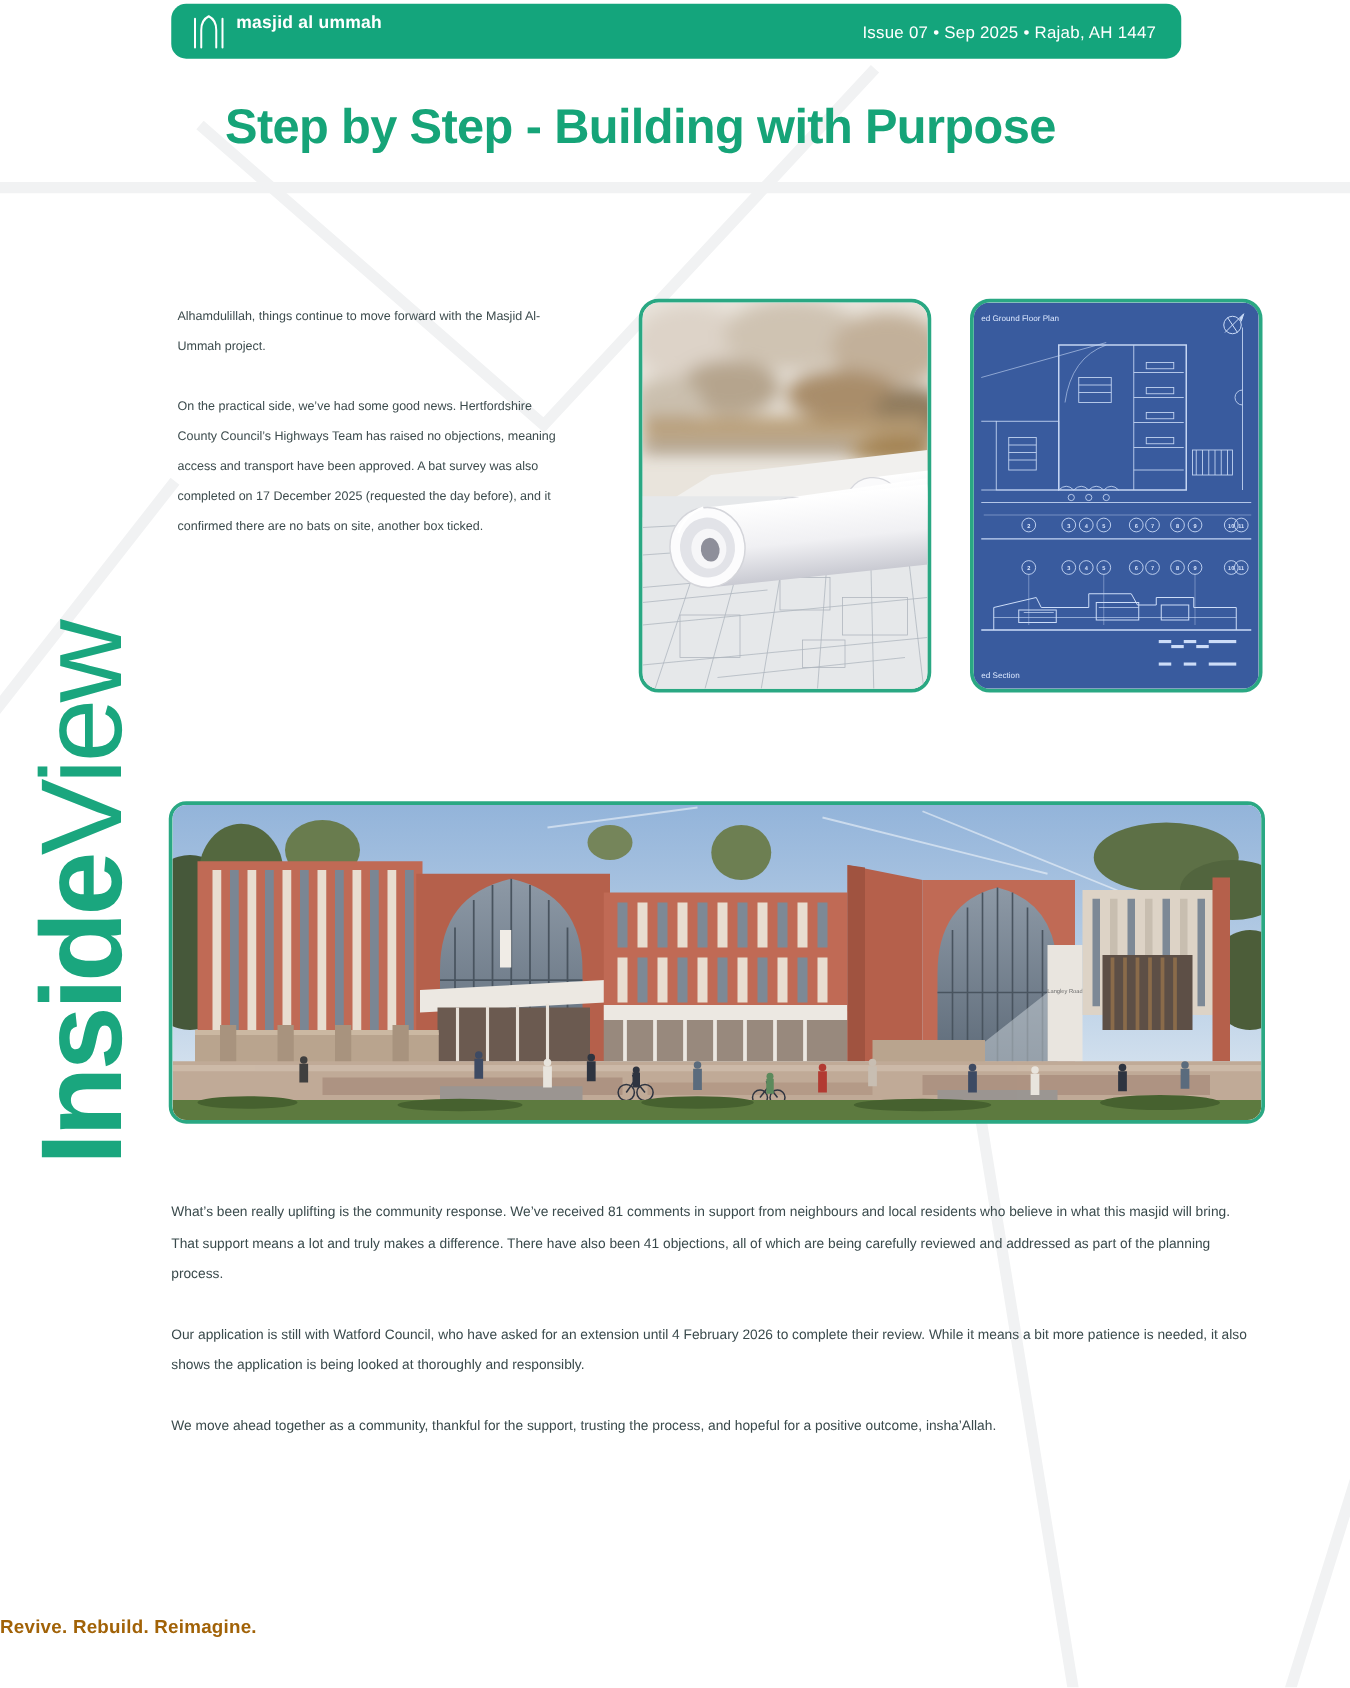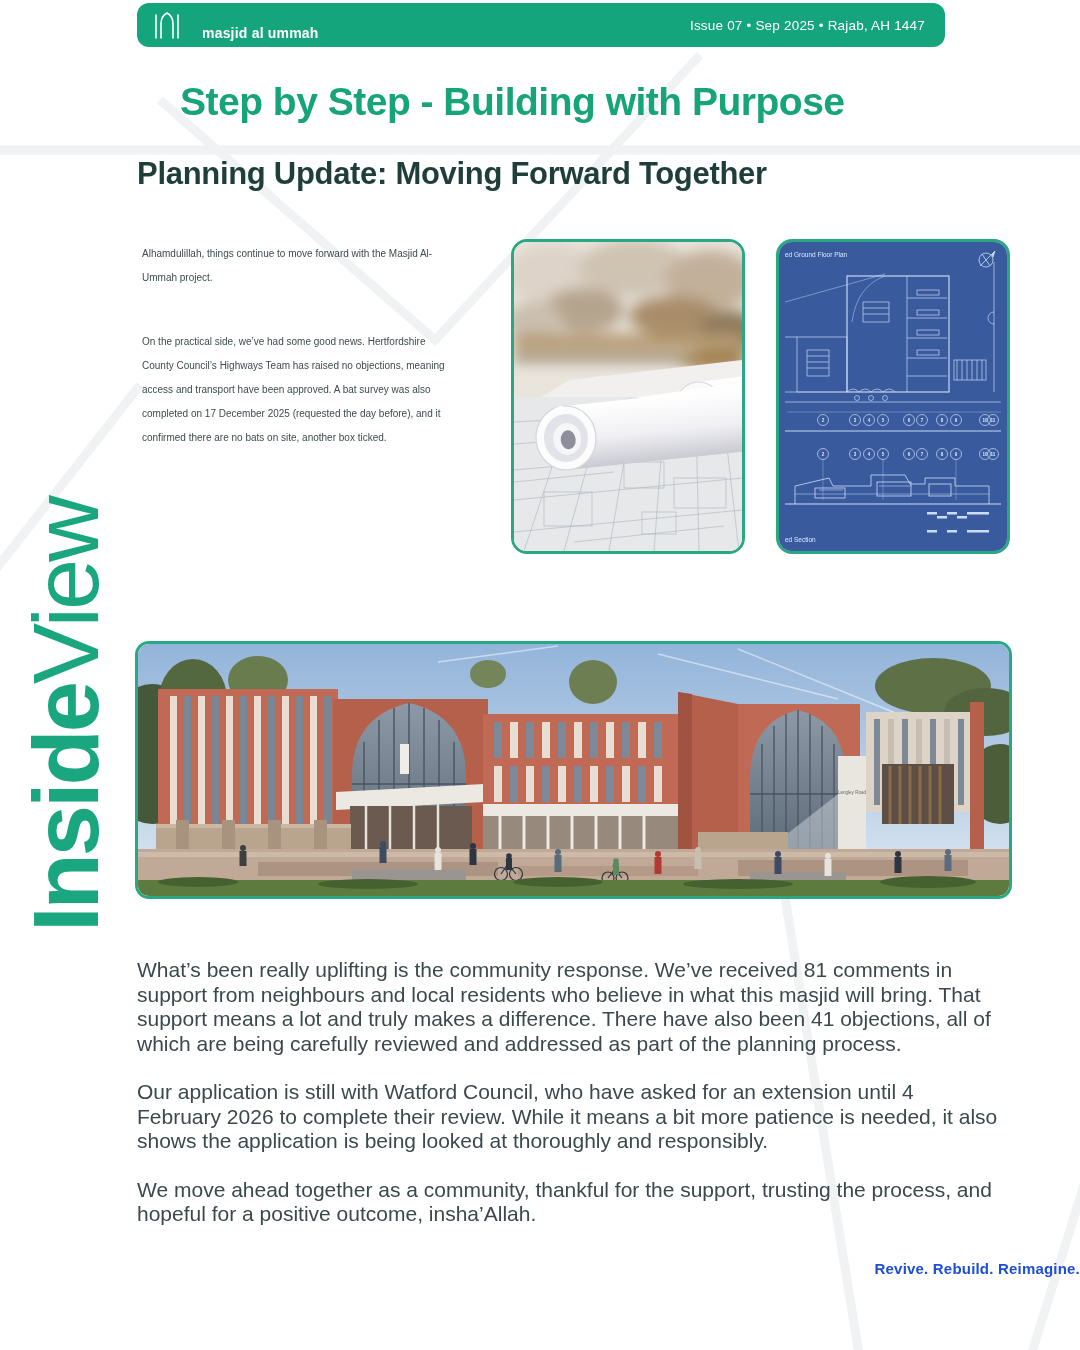--- a/index.html
+++ b/index.html
@@ -12,21 +12,21 @@
   }
   
   #watermark { position:absolute; inset:0; z-index:0; }
   
   .header-bar {
     position:absolute; left:137px; top:3px; width:808px; height:44px; z-index:2;
     background:#14a57c; border-radius:12px;
     display:flex; align-items:center; justify-content:space-between;
     padding:0 20px 0 14px; color:#ffffff;
   }
-  .brand-wrap { display:flex; align-items:flex-end; gap:19px; }
+  .brand-wrap { display:flex; align-items:flex-start; gap:6px; }
   .brand-name { font-size:14px; font-weight:700; letter-spacing:.2px; }
   .issue-info { font-size:13.5px; font-weight:500; letter-spacing:.2px; }
   
   .main-title {
     position:absolute; left:137px; top:80px; z-index:2;
     font-size:39px; font-weight:700; color:#16a478; letter-spacing:-.5px;margin-left:43px;
   }
   .section-title {
     position:absolute; left:137px; top:156px; z-index:2;
     font-size:31px; font-weight:700; color:#1f3e39; letter-spacing:-.3px;
@@ -38,39 +38,39 @@
     white-space:nowrap; line-height:1; font-size:92px; letter-spacing:-3px;
     color:#1aa67e;
   }
   .masthead .mh-bold { font-weight:800; }
   .masthead .mh-light { font-weight:400; }
   
   .left-col {
     position:absolute; left:142px; top:242px; width:312px; z-index:2;
     font-size:10px; line-height:24px; color:#3c4b4d;
   }
-  .left-col p + p { margin-top:40px; }
+  .left-col p + p { margin-top:24px; }
   .bottom-col {
     position:absolute; left:137px; top:958px; width:862px; z-index:2;
-    font-size:21px; line-height:24.5px; color:#3a4a4c;
+    font-size:11px; line-height:24.5px; color:#3a4a4c;
   }
   .bottom-col p + p { margin-top:24px; }
   
   .img-frame {
     position:absolute; z-index:2; border:3px solid #2aa883;
     border-radius:16px; overflow:hidden; background:#ffffff;
   }
   .img-frame svg { display:block; width:100%; height:100%; }
   #photo-frame   { left:511px; top:239px; width:234px; height:315px; }
   #blueprint-frame { left:776px; top:239px; width:234px; height:315px; }
   #render-frame  { left:135px; top:641px; width:877px; height:258px; border-radius:14px; }
   
   .footer-tagline {
-    position:absolute; left:0; top:1260px; width:100%; z-index:2;
-    text-align:right; font-size:15px; font-weight:700; color:#1d4ed8;
+    position:absolute; left:0; top:1293px; width:100%; z-index:2;
+    text-align:left; font-size:15px; font-weight:700; color:#a16207;
     letter-spacing:.2px;
   }
 </style>
 </head>
 <body>
 
 <div id="page">
 
   <svg id="watermark" viewBox="0 0 1080 1350" preserveAspectRatio="none">
     <g stroke="#f1f2f3" stroke-width="9" fill="none">
@@ -90,21 +90,20 @@
           <path d="M27 29 L27 6"></path>
           <path d="M10 29 L10 15 Q10 7 16 4 Q22 7 22 15 L22 29"></path>
         </g>
       </svg>
       <span class="brand-name">masjid al ummah</span>
     </div>
     <span class="issue-info">Issue 07  •  Sep 2025  •  Rajab, AH 1447</span>
   </div>
 
   <div class="main-title">Step by Step - Building with Purpose</div>
-  <div class="section-title">Planning Update: Moving Forward Together</div>
 
   <div class="masthead">
     <span class="mh-bold">Inside</span><span class="mh-light">View</span>
   </div>
 
   <div class="left-col">
     <p>Alhamdulillah, things continue to move forward with the Masjid Al-Ummah project.</p>
     <p>On the practical side, we’ve had some good news. Hertfordshire County Council’s Highways Team has raised no objections, meaning access and transport have been approved. A bat survey was also completed on 17 December 2025 (requested the day before), and it confirmed there are no bats on site, another box ticked.</p>
   </div>
 

